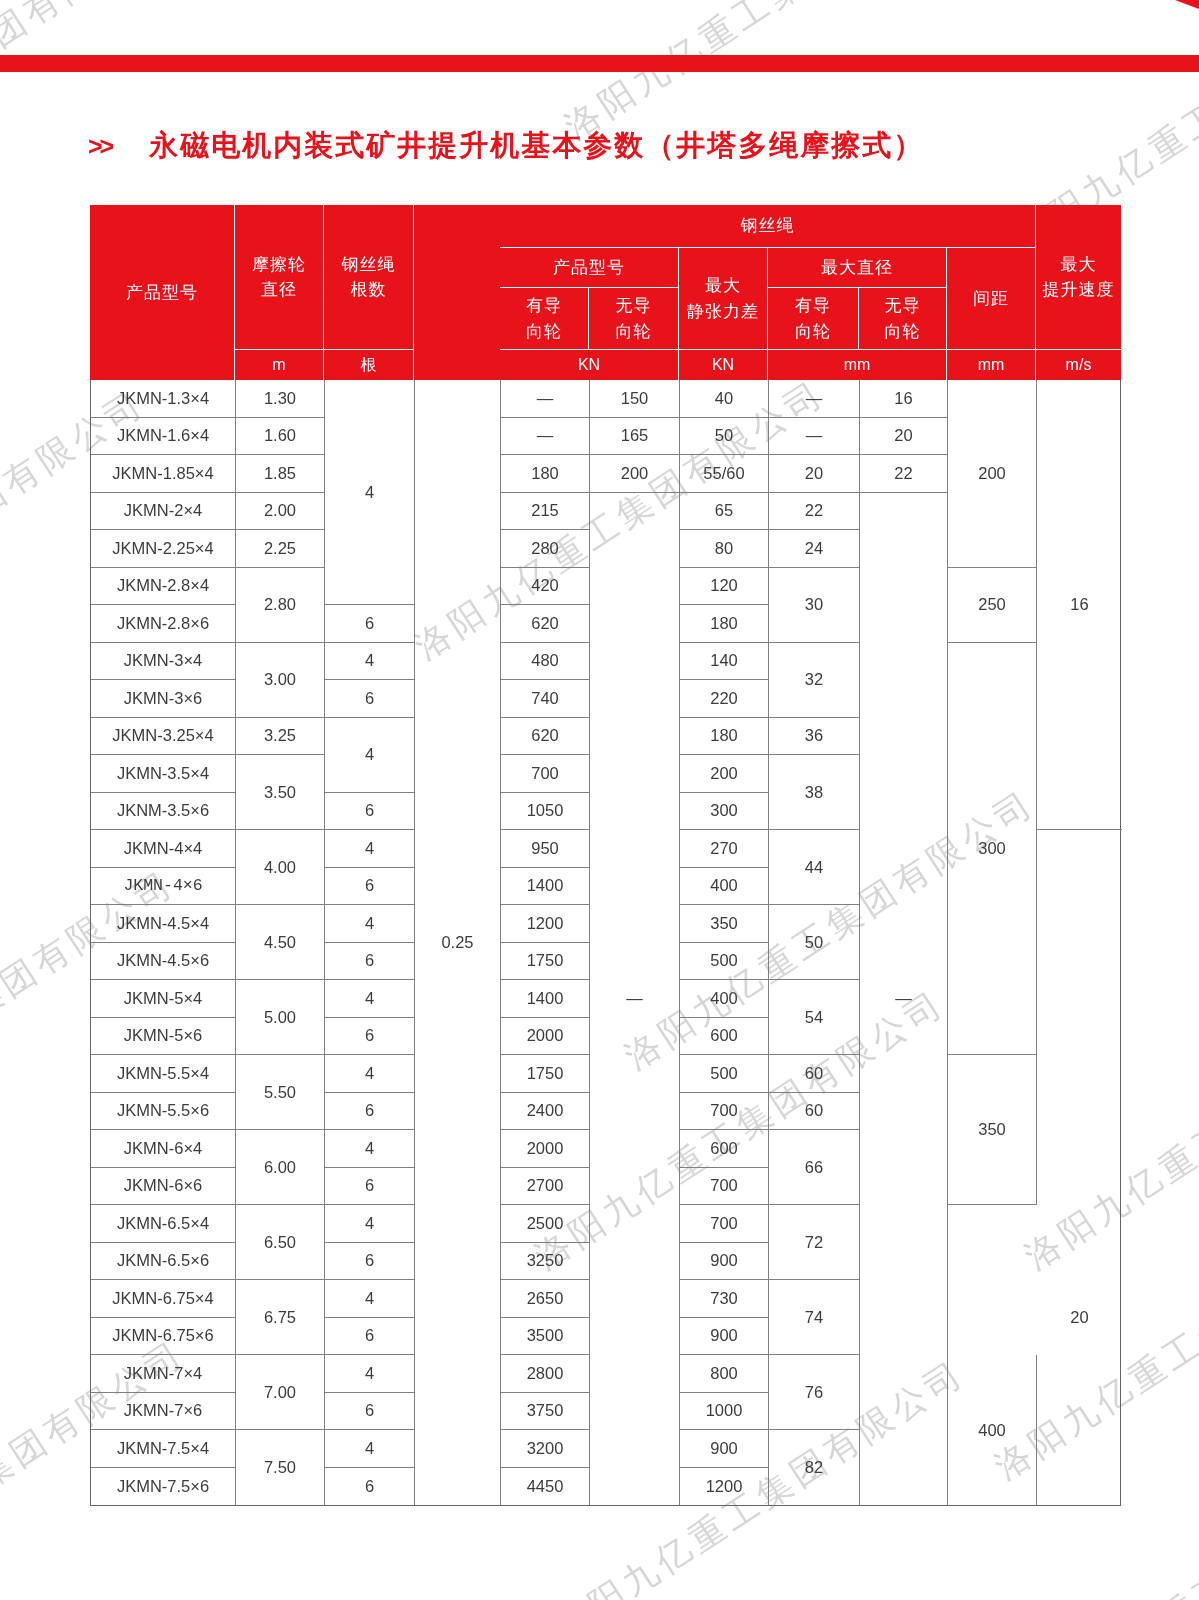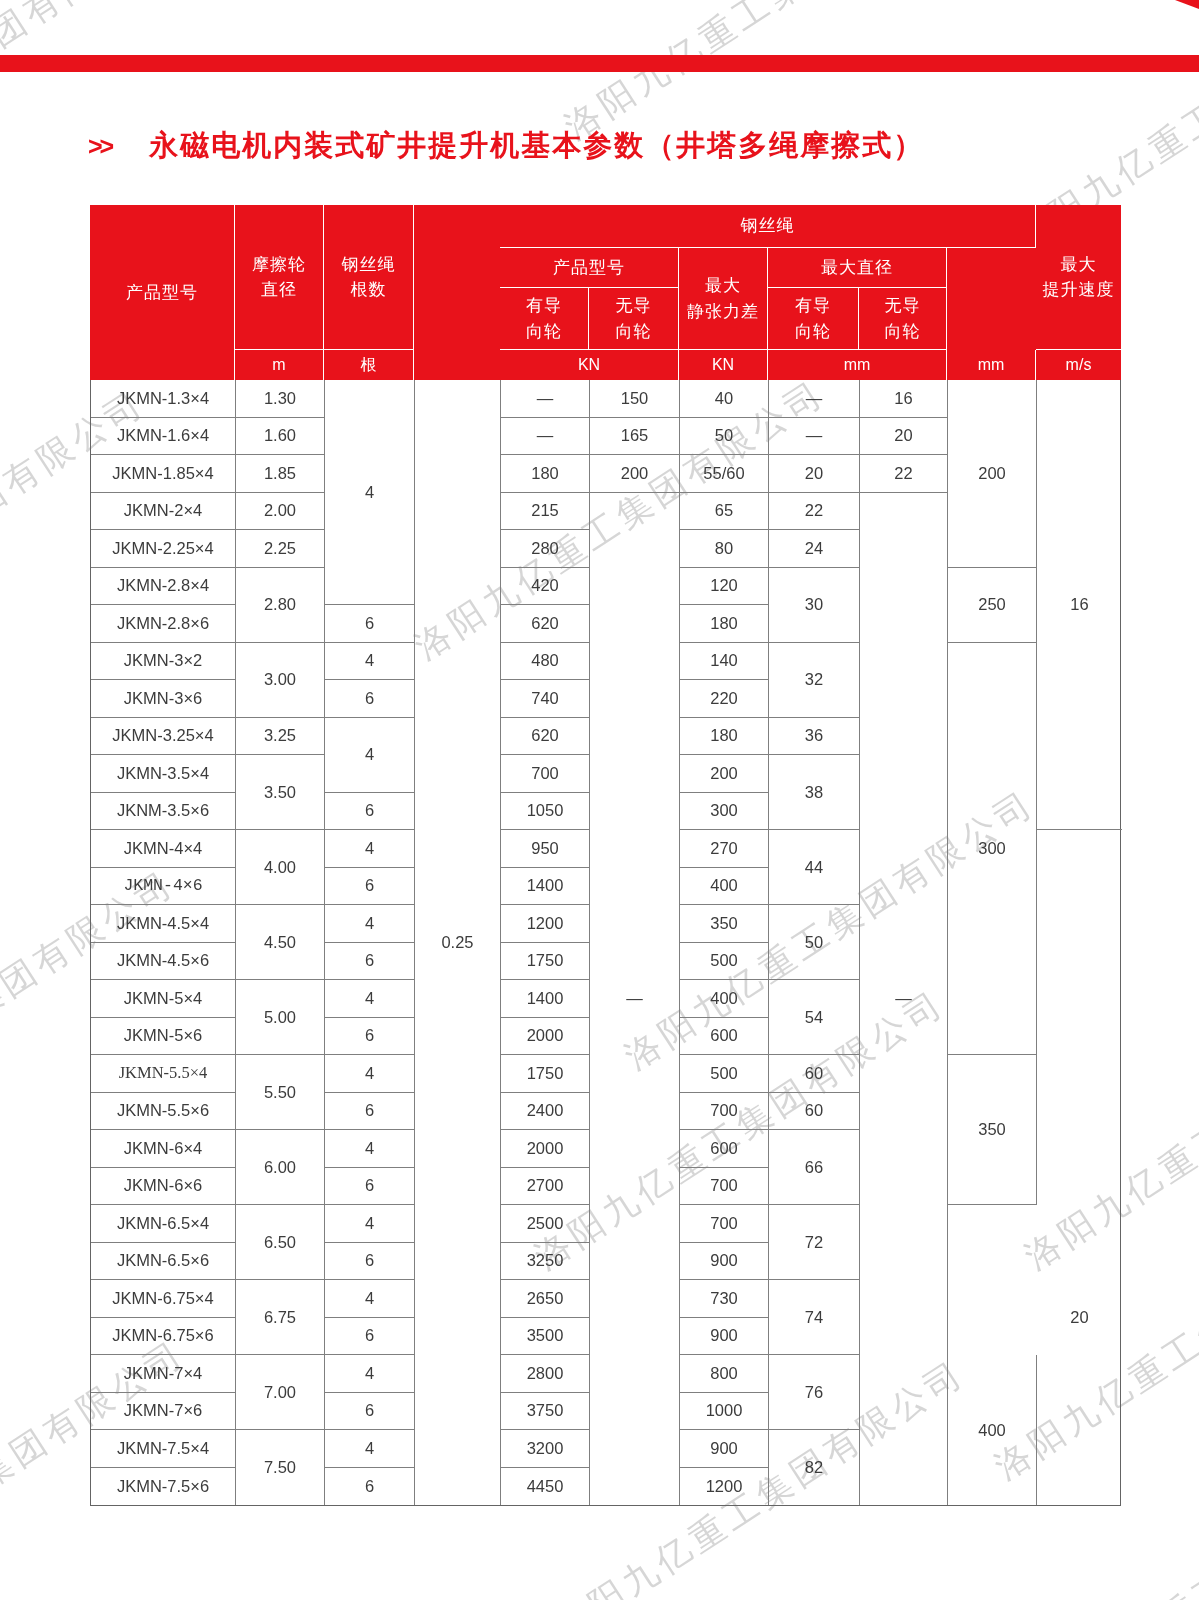--- a/index.html
+++ b/index.html
@@ -109,45 +109,46 @@
       <div class="hcell no-b unit" style="grid-area:4/5/5/7">KN</div>
       <div class="hcell" style="grid-area:2/7/4/8">最大
 静张力差</div>
       <div class="hcell no-b unit" style="grid-area:4/7/5/8">KN</div>
       <div class="hcell" style="grid-area:2/8/3/10">最大直径</div>
       <div class="hcell" style="grid-area:3/8/4/9">有导
 向轮</div>
       <div class="hcell" style="grid-area:3/9/4/10">无导
 向轮</div>
       <div class="hcell no-b unit" style="grid-area:4/8/5/10">mm</div>
+      <div class="hcell" style="grid-area:2/10/4/11">间距</div>
       <div class="hcell no-b unit" style="grid-area:4/10/5/11">mm</div>
       <div class="hcell no-r" style="grid-area:1/11/4/12">最大
 提升速度</div>
       <div class="hcell no-r no-b unit" style="grid-area:4/11/5/12">m/s</div>
     </div>
     <div class="tbody">
         <div class="cell" style="grid-area: 1 / 1 / span 1;">JKMN-1.3×4</div>
         <div class="cell" style="grid-area: 2 / 1 / span 1;">JKMN-1.6×4</div>
         <div class="cell" style="grid-area: 3 / 1 / span 1;">JKMN-1.85×4</div>
         <div class="cell" style="grid-area: 4 / 1 / span 1;">JKMN-2×4</div>
         <div class="cell" style="grid-area: 5 / 1 / span 1;">JKMN-2.25×4</div>
         <div class="cell" style="grid-area: 6 / 1 / span 1;">JKMN-2.8×4</div>
         <div class="cell" style="grid-area: 7 / 1 / span 1;">JKMN-2.8×6</div>
-        <div class="cell" style="grid-area: 8 / 1 / span 1;">JKMN-3×2</div>
+        <div class="cell" style="grid-area: 8 / 1 / span 1;">JKMN-3×4</div>
         <div class="cell" style="grid-area: 9 / 1 / span 1;">JKMN-3×6</div>
         <div class="cell" style="grid-area: 10 / 1 / span 1;">JKMN-3.25×4</div>
         <div class="cell" style="grid-area: 11 / 1 / span 1;">JKMN-3.5×4</div>
         <div class="cell" style="grid-area: 12 / 1 / span 1;">JKNM-3.5×6</div>
         <div class="cell" style="grid-area: 13 / 1 / span 1;">JKMN-4×4</div>
         <div class="cell" style="grid-area: 14 / 1 / span 1; font-family: Liberation Mono, monospace;">JKMN-4×6</div>
         <div class="cell" style="grid-area: 15 / 1 / span 1;">JKMN-4.5×4</div>
         <div class="cell" style="grid-area: 16 / 1 / span 1;">JKMN-4.5×6</div>
         <div class="cell" style="grid-area: 17 / 1 / span 1;">JKMN-5×4</div>
         <div class="cell" style="grid-area: 18 / 1 / span 1;">JKMN-5×6</div>
-        <div class="cell" style="grid-area: 19 / 1 / span 1; font-family: Liberation Serif, serif;">JKMN-5.5×4</div>
+        <div class="cell" style="grid-area: 19 / 1 / span 1;">JKMN-5.5×4</div>
         <div class="cell" style="grid-area: 20 / 1 / span 1;">JKMN-5.5×6</div>
         <div class="cell" style="grid-area: 21 / 1 / span 1;">JKMN-6×4</div>
         <div class="cell" style="grid-area: 22 / 1 / span 1;">JKMN-6×6</div>
         <div class="cell" style="grid-area: 23 / 1 / span 1;">JKMN-6.5×4</div>
         <div class="cell" style="grid-area: 24 / 1 / span 1;">JKMN-6.5×6</div>
         <div class="cell" style="grid-area: 25 / 1 / span 1;">JKMN-6.75×4</div>
         <div class="cell" style="grid-area: 26 / 1 / span 1;">JKMN-6.75×6</div>
         <div class="cell" style="grid-area: 27 / 1 / span 1;">JKMN-7×4</div>
         <div class="cell" style="grid-area: 28 / 1 / span 1;">JKMN-7×6</div>
         <div class="cell" style="grid-area: 29 / 1 / span 1;">JKMN-7.5×4</div>

